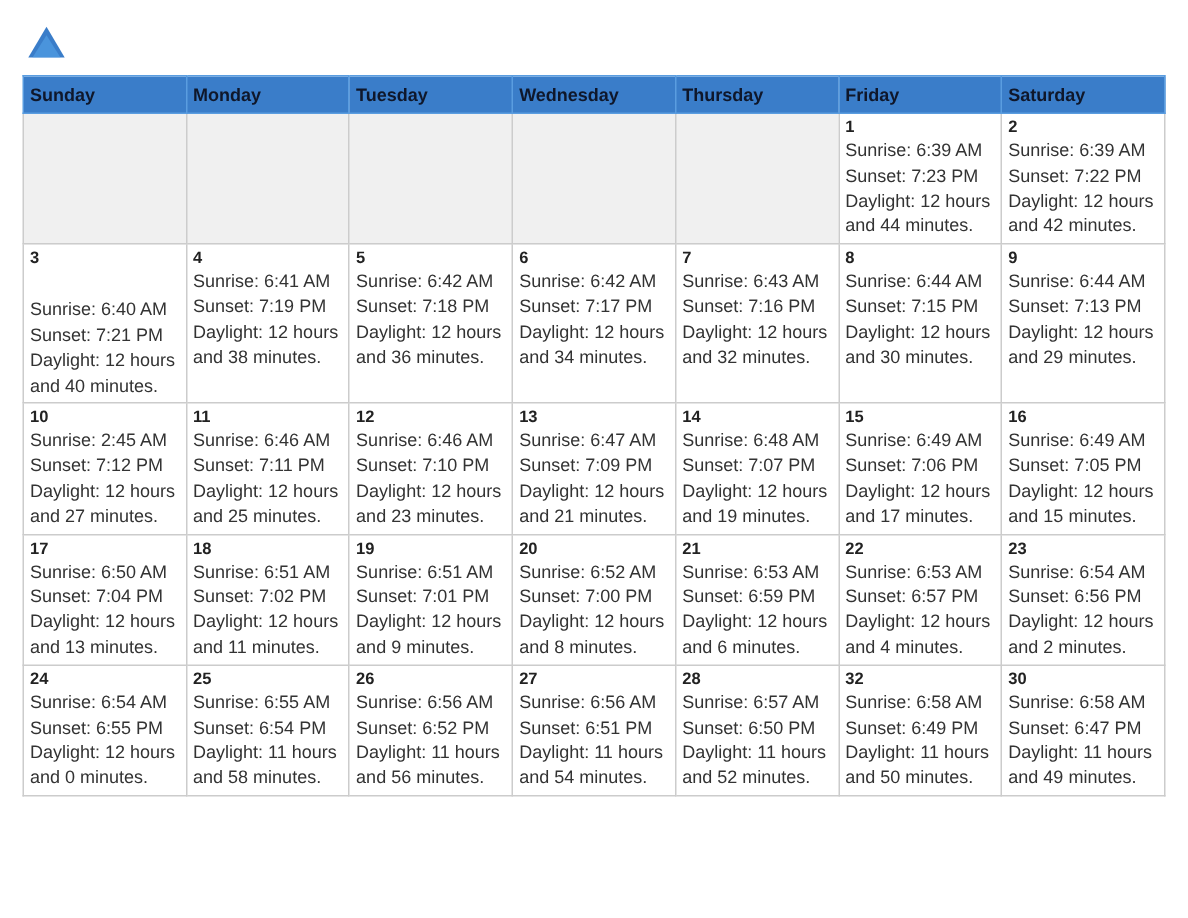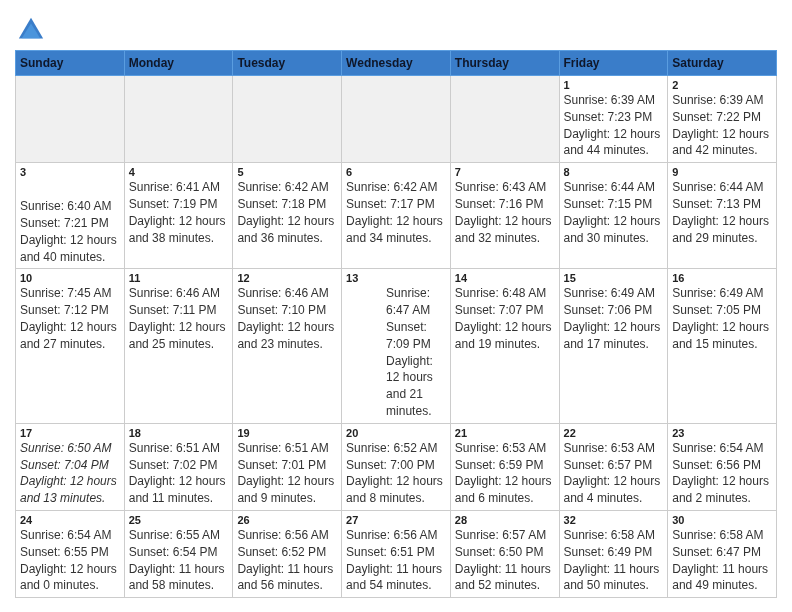--- a/index.html
+++ b/index.html
@@ -186,42 +186,42 @@
           <span class="day-num">9</span>
           <div class="day-info" style="white-space: pre-line;">Sunrise: 6:44 AM
 Sunset: 7:13 PM
 Daylight: 12 hours
 and 29 minutes.</div>
         </td>
       </tr>
       <tr>
         <td>
           <span class="day-num">10</span>
-          <div class="day-info" style="white-space: pre-line;">Sunrise: 7:45 AM
+          <div class="day-info" style="white-space: pre-line;">Sunrise: 2:45 AM
 Sunset: 7:12 PM
 Daylight: 12 hours
 and 27 minutes.</div>
         </td>
         <td>
           <span class="day-num">11</span>
           <div class="day-info" style="white-space: pre-line;">Sunrise: 6:46 AM
 Sunset: 7:11 PM
 Daylight: 12 hours
 and 25 minutes.</div>
         </td>
         <td>
           <span class="day-num">12</span>
           <div class="day-info" style="white-space: pre-line;">Sunrise: 6:46 AM
 Sunset: 7:10 PM
 Daylight: 12 hours
 and 23 minutes.</div>
         </td>
         <td>
           <span class="day-num">13</span>
-          <div class="day-info" style="white-space: pre-line; margin-left: 40px;">Sunrise: 6:47 AM
+          <div class="day-info" style="white-space: pre-line;">Sunrise: 6:47 AM
 Sunset: 7:09 PM
 Daylight: 12 hours
 and 21 minutes.</div>
         </td>
         <td>
           <span class="day-num">14</span>
           <div class="day-info" style="white-space: pre-line;">Sunrise: 6:48 AM
 Sunset: 7:07 PM
 Daylight: 12 hours
 and 19 minutes.</div>
@@ -237,21 +237,21 @@
           <span class="day-num">16</span>
           <div class="day-info" style="white-space: pre-line;">Sunrise: 6:49 AM
 Sunset: 7:05 PM
 Daylight: 12 hours
 and 15 minutes.</div>
         </td>
       </tr>
       <tr>
         <td>
           <span class="day-num">17</span>
-          <div class="day-info" style="white-space: pre-line; font-style: italic;">Sunrise: 6:50 AM
+          <div class="day-info" style="white-space: pre-line;">Sunrise: 6:50 AM
 Sunset: 7:04 PM
 Daylight: 12 hours
 and 13 minutes.</div>
         </td>
         <td>
           <span class="day-num">18</span>
           <div class="day-info" style="white-space: pre-line;">Sunrise: 6:51 AM
 Sunset: 7:02 PM
 Daylight: 12 hours
 and 11 minutes.</div>

